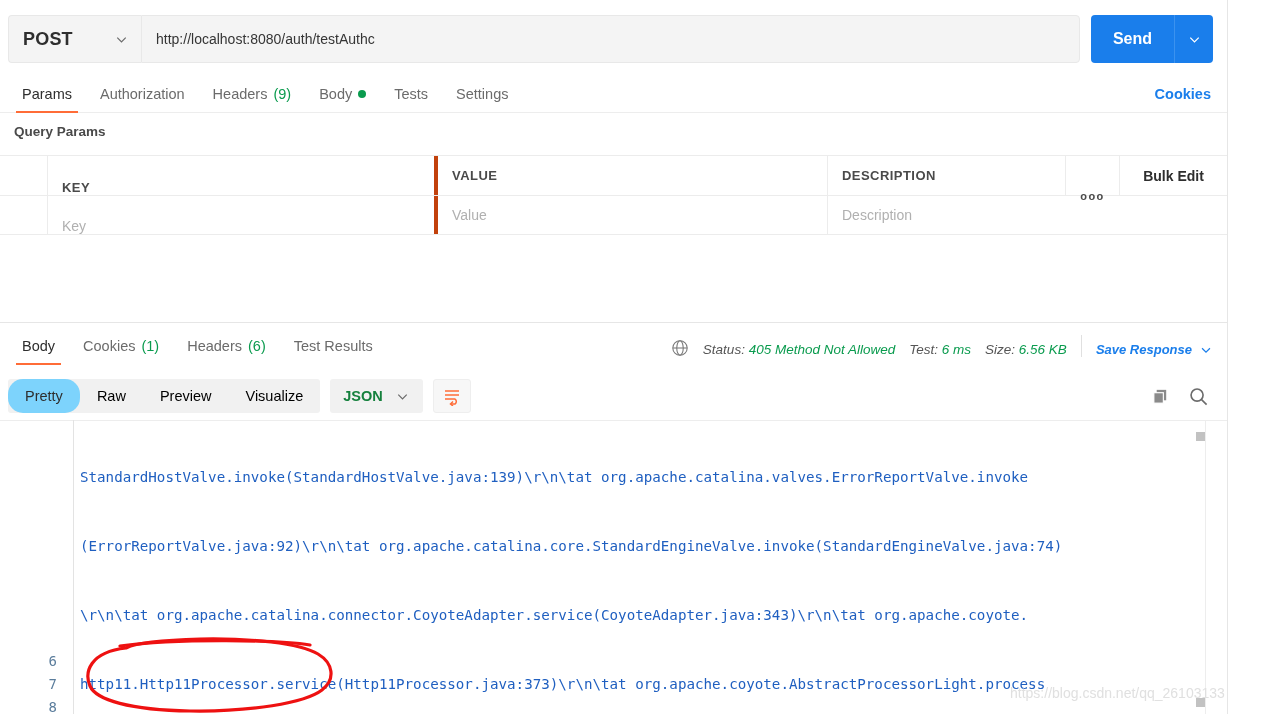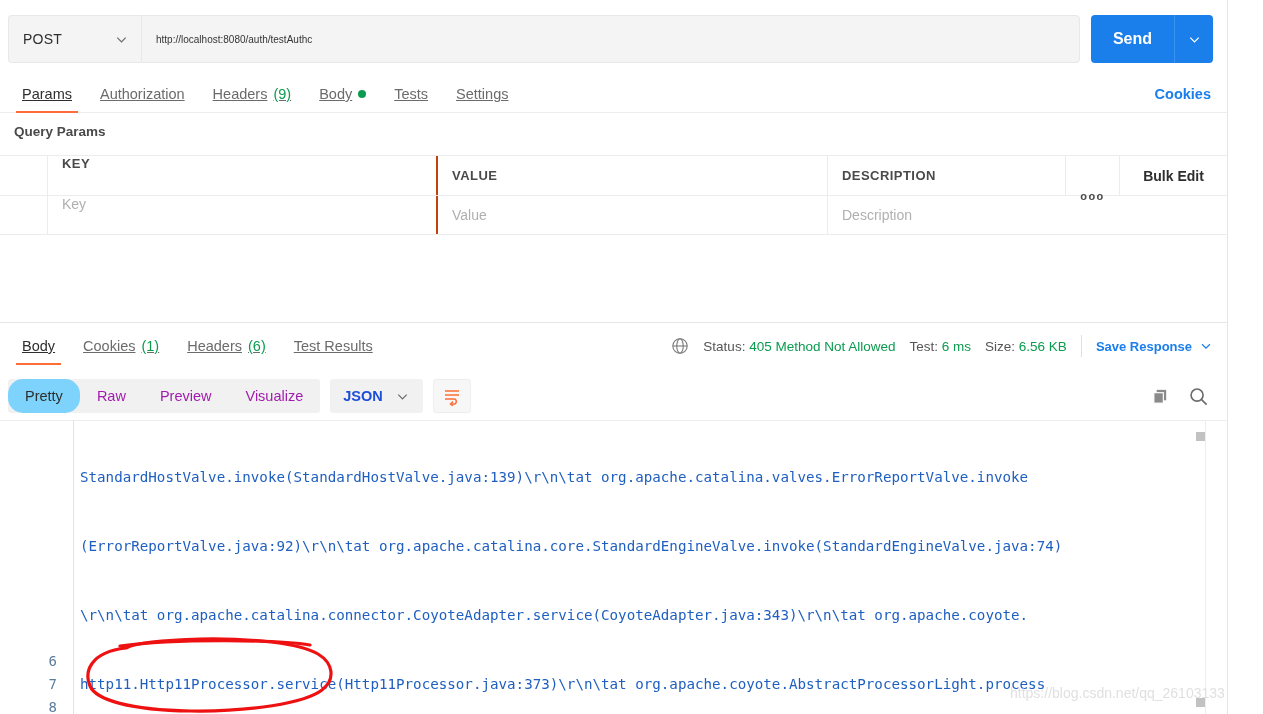--- a/index.html
+++ b/index.html
@@ -31,31 +31,31 @@
   }
   .method-select {
     width: 133px; height: 48px;
     background: #f4f4f4;
     border: 1px solid #e8e8e8; border-right: none;
     border-radius: 4px 0 0 4px;
     display: flex; align-items: center; justify-content: space-between;
     padding: 0 12px 0 14px;
     cursor: pointer;
   }
-  .method-label { font-size: 14px; font-weight: 400; color: #2e2e2e; letter-spacing: .2px; }
+  .method-label { font-size: 18px; font-weight: 700; color: #2e2e2e; letter-spacing: .2px; }
   .chev { display: inline-block; }
   .chev svg { display: block; }
   .url-input {
     flex: 1; height: 48px;
     background: #f4f4f4;
     border: 1px solid #e8e8e8;
     border-radius: 0 4px 4px 0;
     display: flex; align-items: center;
     padding: 16px 14px;
-    font-size: 10px; color: #353535;
+    font-size: 14px; color: #353535;
     cursor: text;
   }
   .send-group {
     margin-left: 11px; height: 48px; display: flex; align-items: stretch;
     border-radius: 4px; overflow: hidden;
   }
   .send-btn {
     background: #1a7eeb; color: #fff;
     font-size: 16px; font-weight: 700;
     padding: 12px 22px;
@@ -72,21 +72,21 @@
   
   .req-tabs {
     position: absolute; left: 0; top: 76px; width: 1227px; height: 37px;
     display: flex; align-items: flex-start; padding: 0 14px 0 8px;
     border-bottom: 1px solid #ededed;
   }
   .rtab {
     position: relative; height: 36px;
     display: flex; align-items: center; gap: 6px;
     padding: 0 14px;
-    font-size: 14.5px; color: #6b6b6b; cursor: pointer; white-space: nowrap; text-decoration: underline;
+    font-size: 14.5px; color: #6b6b6b; cursor: pointer; white-space: nowrap;
   }
   .rtab.active { color: #2e2e2e; }
   .rtab.active::after {
     content: ""; position: absolute; left: 8px; right: 8px; bottom: -1px;
     height: 2px; background: #ff6c37;
   }
   .count-green { color: #0a9b4e; }
   .green-dot {
     width: 8px; height: 8px; border-radius: 50%; background: #0a9b4e;
     display: inline-block;
@@ -101,21 +101,21 @@
   .qp-title {
     position: absolute; left: 14px; top: 124px;
     font-size: 13.5px; font-weight: 700; color: #4a4a4a;
   }
   .params-table {
     position: absolute; left: 0; top: 155px; width: 1227px;
   }
   .pt-row { display: flex; height: 40px; border-top: 1px solid #ececec; }
   .pt-row.body-row { border-bottom: 1px solid #ececec; }
   .pt-check { width: 48px; border-right: 1px solid #ececec; }
-  .pt-key   { width: 390px; border-right: 2px solid #c2410c; display: flex; align-items: flex-start; padding: 0 14px; }
+  .pt-key   { width: 390px; border-right: 4px solid #c2410c; display: flex; align-items: flex-end; padding: 0 14px; }
   .pt-val   { width: 390px; border-right: 1px solid #ececec; display: flex; align-items: center; padding: 0 14px; }
   .pt-desc  { flex: 1; display: flex; align-items: center; padding: 0 14px; }
   .pt-head-text { font-size: 13px; font-weight: 700; color: #4a4a4a; letter-spacing: .45px; }
   .pt-ph { font-size: 14px; color: #b0b0b0; }
   .pt-desc-head { display: flex; align-items: center; flex: 1; }
   .pt-dots {
     width: 55px; border-left: 1px solid #ececec; border-right: 1px solid #ececec;
     display: flex; align-items: center; justify-content: center;
     align-self: stretch; cursor: pointer;
   }
@@ -131,49 +131,49 @@
     position: absolute; left: 0; top: 322px; width: 1227px; height: 1px;
     background: #e6e6e6;
   }
 
   
   .resp-tabs {
     position: absolute; left: 0; top: 328px; width: 1227px; height: 36px;
     display: flex; align-items: center; padding: 0 14px 0 8px;
   }
   .meta {
-    margin-left: auto; display: flex; align-items: center; gap: 14px;
-    font-size: 13.5px; color: #555;
+    margin-left: auto; display: flex; align-items: flex-end; gap: 14px;
+    font-size: 13.5px; color: #555; font-style: italic;
   }
   .meta-item { white-space: nowrap; }
   .meta-green { color: #0a9b4e; }
   .meta-sep { width: 1px; height: 22px; background: #e0e0e0; }
   .save-resp {
     display: flex; align-items: center; gap: 7px;
     color: #1a7eeb; font-size: 13px; font-weight: 700; cursor: pointer;
   }
   .globe-ico { display: flex; align-items: center; }
 
   
   .view-toolbar {
     position: absolute; left: 0; top: 372px; width: 1227px; height: 48px;
     display: flex; align-items: center; padding: 0 14px 0 8px;
   }
   .seg {
     display: flex; background: #f1f1f1; border-radius: 3px; overflow: hidden; height: 34px;
   }
   .seg-item {
     display: flex; align-items: center; padding: 0 17px;
-    font-size: 14.5px; color: #a21caf; cursor: pointer;
+    font-size: 14.5px; color: #000000; cursor: pointer;
   }
   .seg-item.active { background: #7dd3fc; color: #2e2e2e; border-radius: 15px; }
   .fmt-select {
     margin-left: 10px; height: 34px; background: #f1f1f1; border-radius: 3px;
     display: flex; align-items: center; gap: 12px; padding: 0 13px;
-    font-size: 14.5px; color: #1d4ed8; font-weight: 700; cursor: pointer;
+    font-size: 14.5px; color: #15803d; font-weight: 700; cursor: pointer;
   }
   .wrap-btn {
     margin-left: 10px; width: 38px; height: 34px; background: #f7f7f7;
     border: 1px solid #eee; border-radius: 3px;
     display: flex; align-items: center; justify-content: center; cursor: pointer;
   }
   .tb-right { margin-left: auto; display: flex; align-items: center; gap: 18px; padding-right: 4px; }
   .ico-btn { cursor: pointer; display: flex; align-items: center; }
 
   

